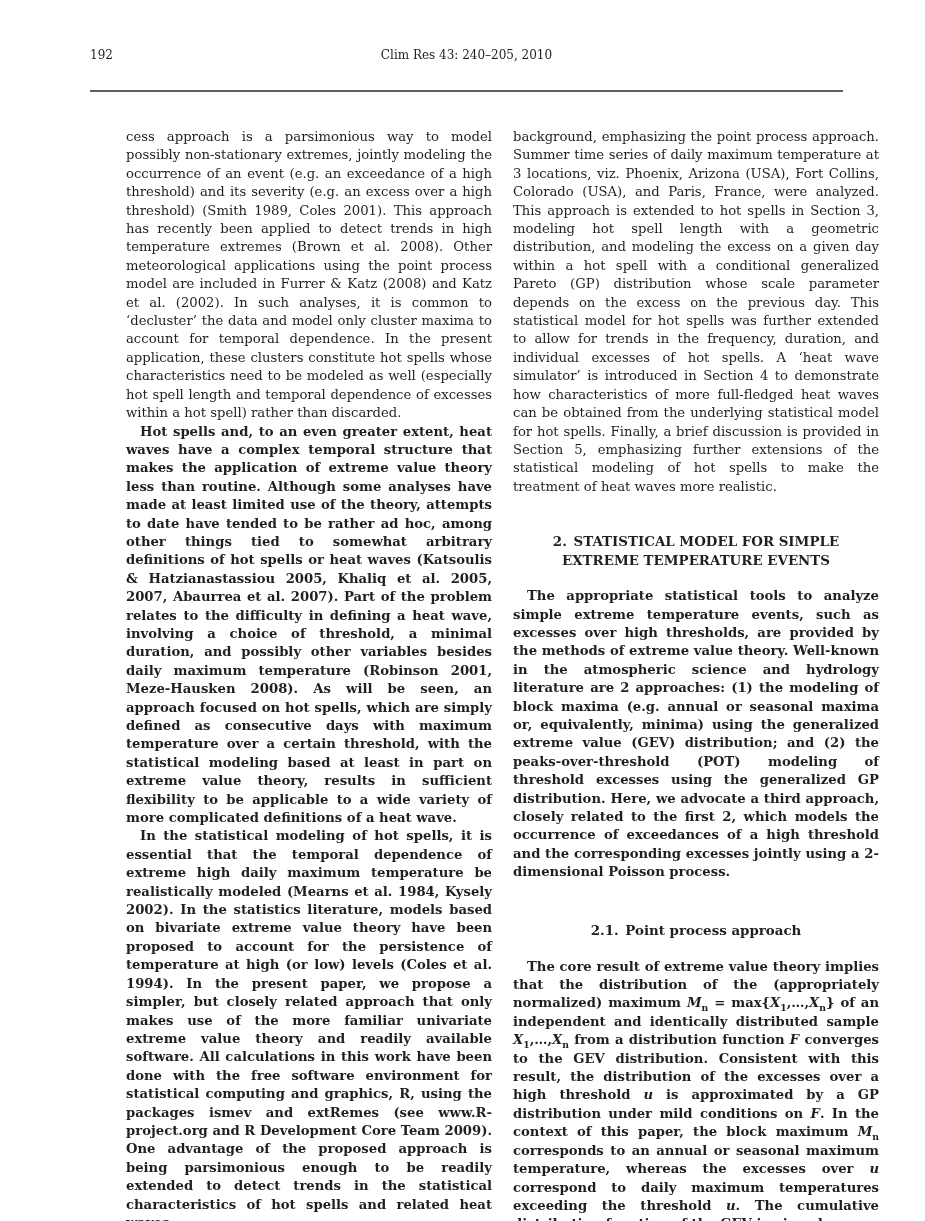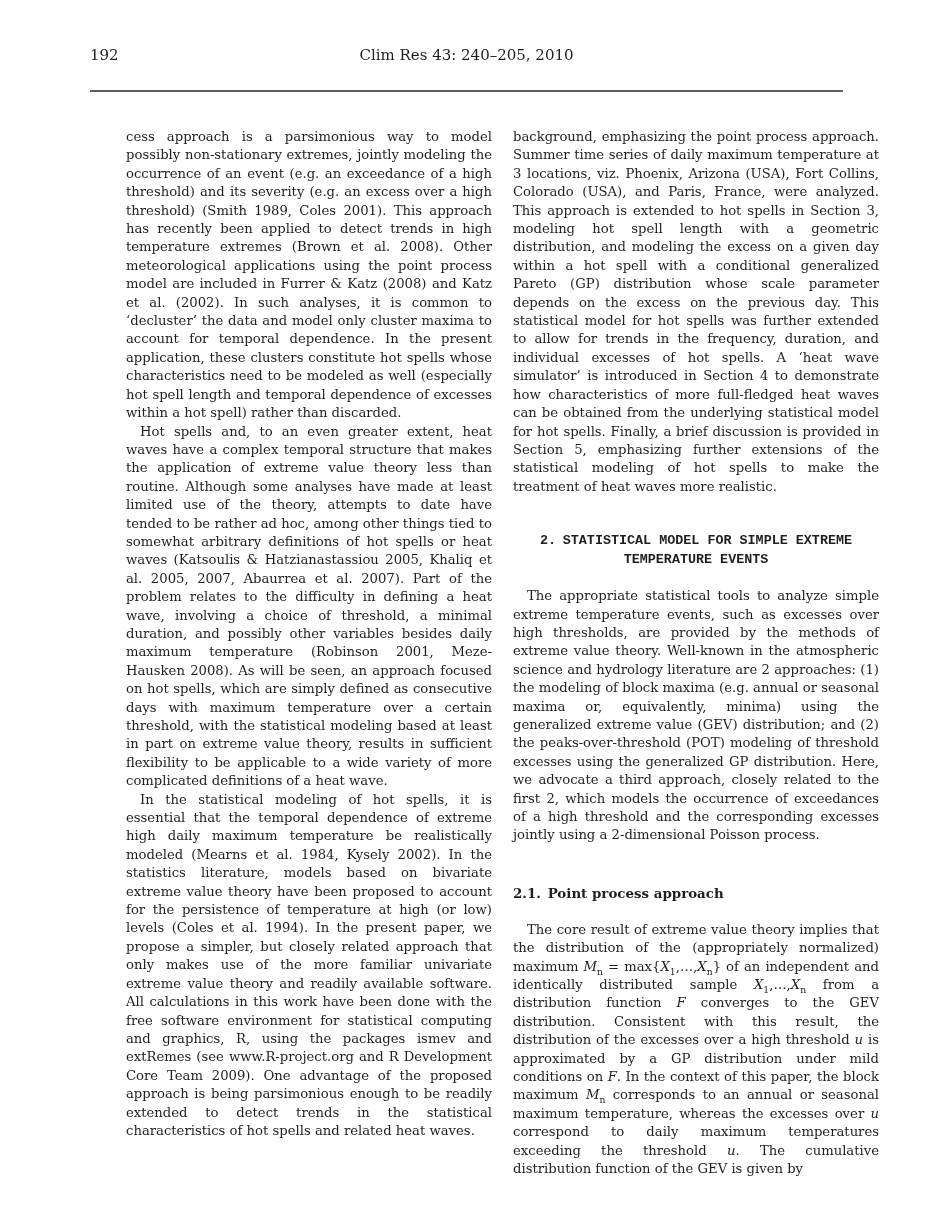--- a/index.html
+++ b/index.html
@@ -17,21 +17,21 @@
   .page {
     box-sizing: border-box;
     width: 925px;
     height: 1221px;
     padding: 46px 82px 0 90px;
   }
   .page-header {
     display: grid;
     grid-template-columns: 1fr auto 1fr;
     align-items: baseline;
-    font-size: 15px;
+    font-size: 12px;
     line-height: 19px;
   }
   .page-num { text-align: left; }
   .journal-ref { text-align: center; }
   .header-spacer { text-align: right; }
   .header-rule {
     margin-top: 25px;
     height: 2px;
     background: #5f5f5f;
   }
@@ -46,33 +46,33 @@
     width: 366px;
   }
   .para {
     margin: 0;
     font-size: 13.2px;
     line-height: 18.4px;
     text-align: justify;
     hyphens: auto;
     -webkit-hyphens: auto;
   }
-  .para.indent { text-indent: 14px; }
+  .para.indent { text-indent: 14px; font-weight: bold; }
   .section-heading {
     font-size: 13.4px;
     line-height: 18.5px;
     font-weight: bold;
     text-align: center;
     margin: 36px 4px 18px 4px;
-    font-family: Liberation Mono, monospace;
   }
   .subsection-heading {
     font-size: 13.4px;
     line-height: 18px;
     font-weight: bold;
+    text-align: center;
     margin: 39px 0 19px 0;
   }
   sub {
     font-size: 70%;
     line-height: 0;
   }
 </style>
 </head>
 <body>
 

